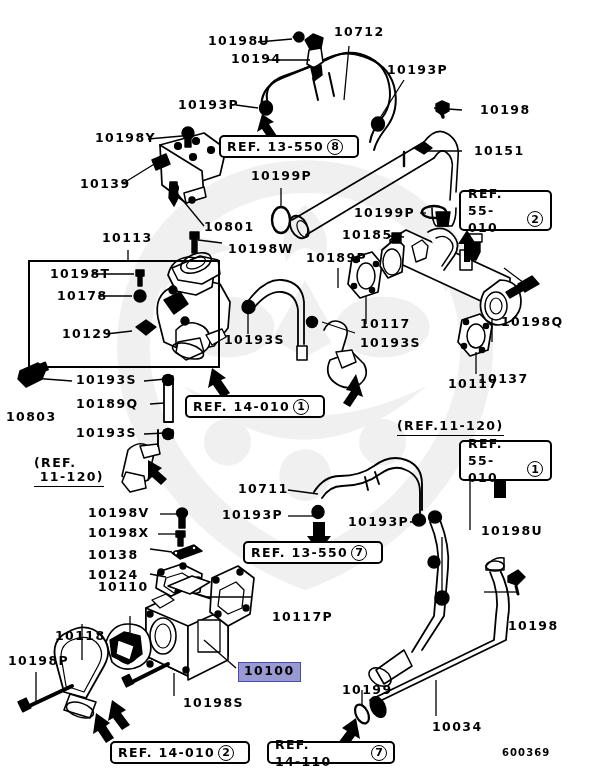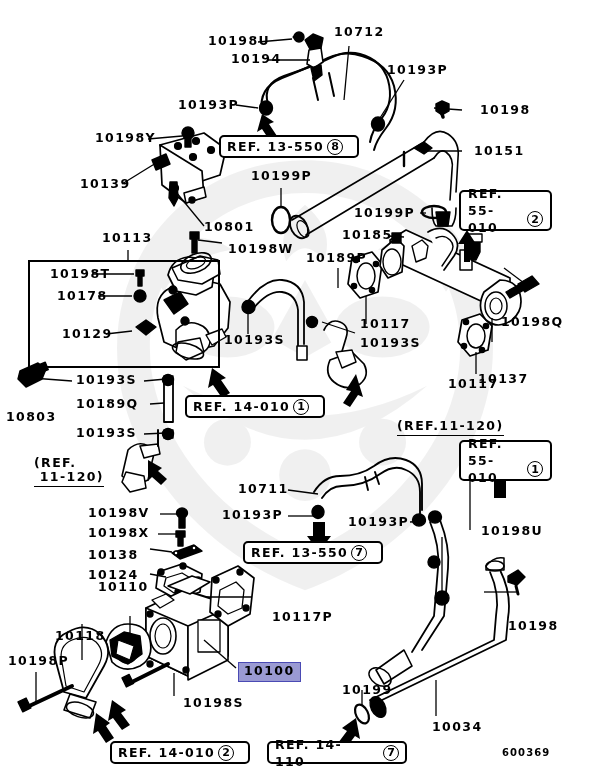--- a/index.html
+++ b/index.html
@@ -523,20 +523,20 @@
   <div class="refbox single" style="left:243px; top:541px; width:140px;">
     <span class="rtxt">REF. 13-550</span>
     <span class="circnum">7</span>
   </div>
 
   <div class="refbox single" style="left:110px; top:741px; width:140px;">
     <span class="rtxt">REF. 14-010</span>
     <span class="circnum">2</span>
   </div>
 
-  <div class="refbox single" style="left:267px; top:741px; width:140px;gap:36px;">
+  <div class="refbox single" style="left:267px; top:741px; width:128px;gap:36px;">
     <span class="rtxt">REF. 14-110</span>
     <span class="circnum">7</span>
   </div>
 
   <div class="diagid" style="left:502px; top:747px;">600369</div>
 
 </div>
 
 </body></html>

